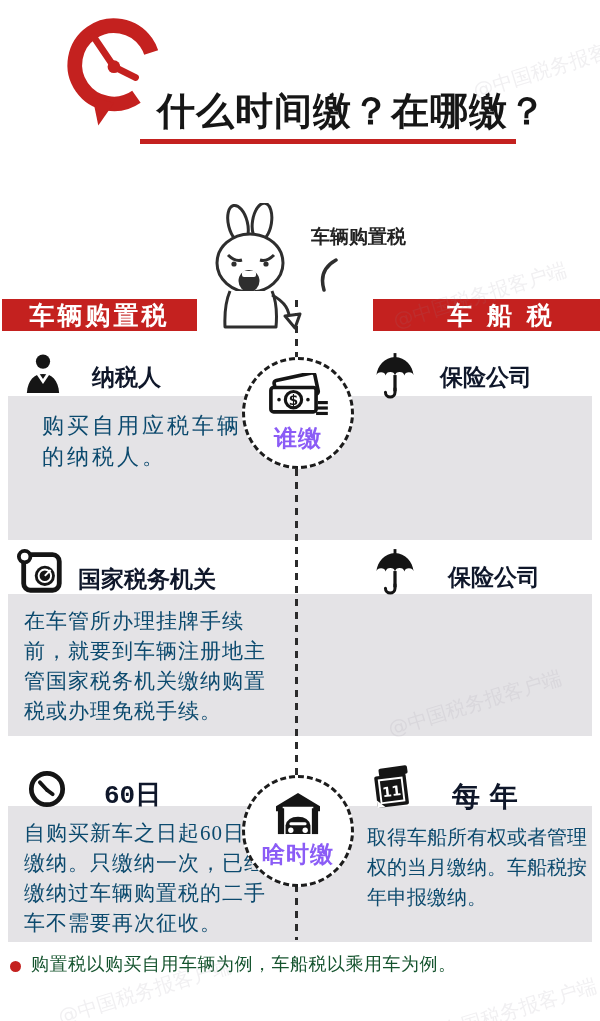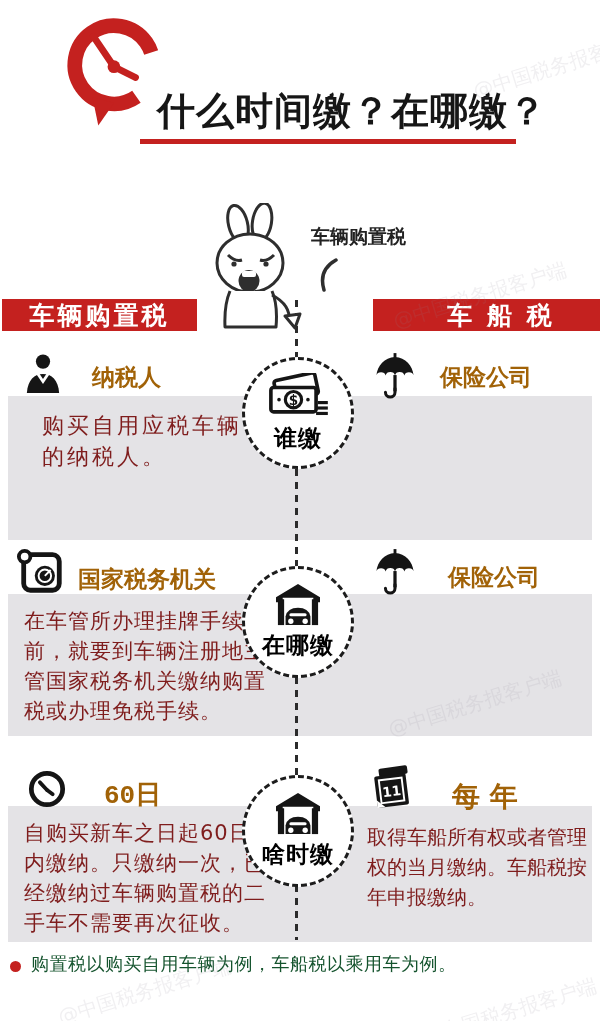--- a/index.html
+++ b/index.html
@@ -17,31 +17,31 @@
   .banner{top:299px;height:32px;background:#c4211f;color:#fff;display:flex;align-items:center;
           justify-content:center;font-weight:bold;font-size:25px;letter-spacing:3px;z-index:3;white-space:nowrap;}
   .banner.left{left:2px;width:195px;}
   .banner.right{left:373px;width:256px;}
   
   .band{left:8px;width:584px;background:#e4e3e6;z-index:1;}
   .band.r1{top:396px;height:144px;}
   .band.r2{top:594px;height:142px;}
   .band.r3{top:806px;height:136px;}
   
-  .sec-title{font-weight:bold;color:#a16207;font-size:23px;z-index:4;white-space:nowrap;}
-  .body-text{color:#7f1d1d;font-size:21px;line-height:30px;letter-spacing:1px;z-index:4;}
+  .sec-title{font-weight:bold;color:#0f172a;font-size:23px;z-index:4;white-space:nowrap;}
+  .body-text{color:#0c4a6e;font-size:21px;line-height:30px;letter-spacing:1px;z-index:4;font-family:Liberation Serif, serif;}
   .body-text.rt{font-size:20px;letter-spacing:0;}
   
   .qcircle{left:242px;width:112px;height:112px;border-radius:50%;background:#fff;border:3px dashed #1c1c1c;
            box-sizing:border-box;display:flex;flex-direction:column;align-items:center;justify-content:center;
            gap:3px;z-index:5;}
   .qcircle.c1{top:357px;}
   .qcircle.c2{top:566px;}
   .qcircle.c3{top:775px;}
-  .qlabel{color:#000000;font-weight:bold;font-size:23px;letter-spacing:1px;white-space:nowrap;}
+  .qlabel{color:#8b5cf6;font-weight:bold;font-size:23px;letter-spacing:1px;white-space:nowrap;}
   
   .note-bullet{left:10px;top:961px;width:11px;height:11px;border-radius:50%;background:#c4211f;}
   .note-text{left:31px;top:952px;font-size:18px;color:#14532d;letter-spacing:0.5px;white-space:nowrap;}
   
   .wm{color:#8e8696;opacity:0.12;font-size:20px;transform:rotate(-17deg);white-space:nowrap;z-index:6;pointer-events:none;}
   svg{display:block;}
 </style>
 </head>
 <body>
 
@@ -145,34 +145,20 @@
   <div class="abs" style="left:374px;top:548px;z-index:4;">
     <svg width="42" height="48" viewBox="0 0 44 50">
       <path d="M22,1 L22,6" stroke="#151515" stroke-width="3"></path>
       <path d="M22,5 C11,5.5 3.5,14 2.5,24.5 a5,4.5 0 0 1 9.7,0 a5,4.5 0 0 1 9.8,0 a5,4.5 0 0 1 9.8,0 a5,4.5 0 0 1 9.7,0 C40.5,14 33,5.5 22,5 Z" fill="#151515"></path>
       <rect x="20.3" y="24" width="3.4" height="17" fill="#151515"></rect>
       <path d="M22,38 L22,42 A5,5 0 0 1 12,42" fill="none" stroke="#151515" stroke-width="3.2" stroke-linecap="round"></path>
     </svg>
   </div>
   <div class="abs sec-title" style="left:448px;top:562px;">保险公司</div>
 
-  <div class="abs qcircle c2">
-    <span>
-      <svg width="46" height="44" viewBox="0 0 48 46">
-        <path d="M24,1 L47,15 L47,20 L40,20 L40,15.5 L8,15.5 L8,20 L1,20 L1,15 Z" fill="#151515"></path>
-        <rect x="3" y="17" width="6.5" height="27" fill="#151515"></rect>
-        <rect x="38.5" y="17" width="6.5" height="27" fill="#151515"></rect>
-        <path d="M11,35 Q13,26 24,26 Q35,26 37,35 L37,44 L11,44 Z" fill="#151515"></path>
-        <rect x="15" y="31.5" width="18" height="3.2" rx="1.6" fill="#fff"></rect>
-        <circle cx="16.5" cy="40" r="2.8" fill="#fff"></circle>
-        <circle cx="31.5" cy="40" r="2.8" fill="#fff"></circle>
-      </svg>
-    </span>
-    <span class="qlabel">在哪缴</span>
-  </div>
 
   <div class="abs" style="left:28px;top:770px;z-index:4;">
     <svg width="38" height="38" viewBox="0 0 40 40">
       <circle cx="20" cy="20" r="16.5" fill="#fff" stroke="#151515" stroke-width="5"></circle>
       <path d="M20,21 L12.5,13" stroke="#151515" stroke-width="4" stroke-linecap="round"></path>
       <path d="M20,21 L26,25.5" stroke="#151515" stroke-width="4" stroke-linecap="round"></path>
     </svg>
   </div>
   <div class="abs sec-title" style="left:104px;top:777px;font-size:26px;font-family:Liberation Mono, monospace;">60日</div>
   <div class="abs body-text" style="left:24px;top:818px;width:248px;">自购买新车之日起60日内缴纳。只缴纳一次，已经缴纳过车辆购置税的二手车不需要再次征收。</div>

